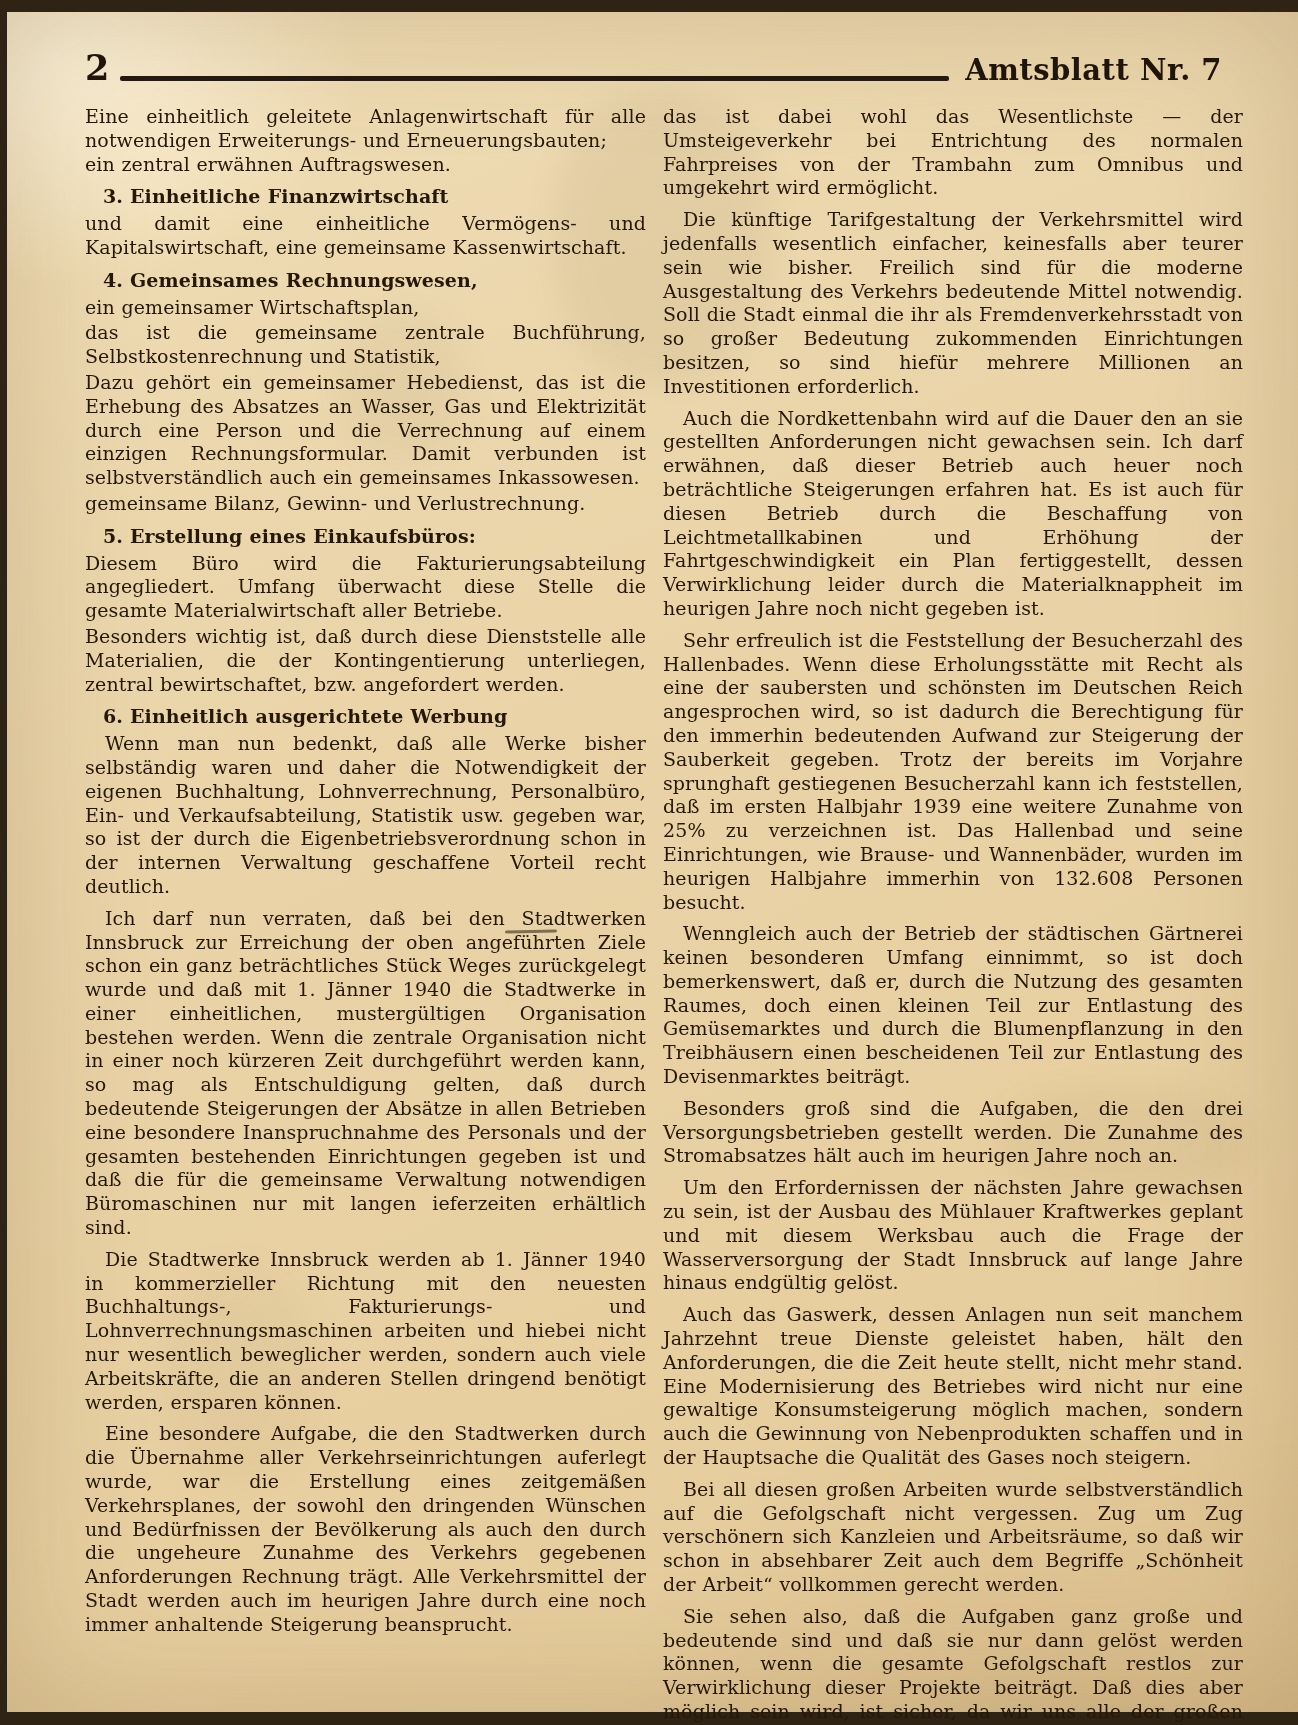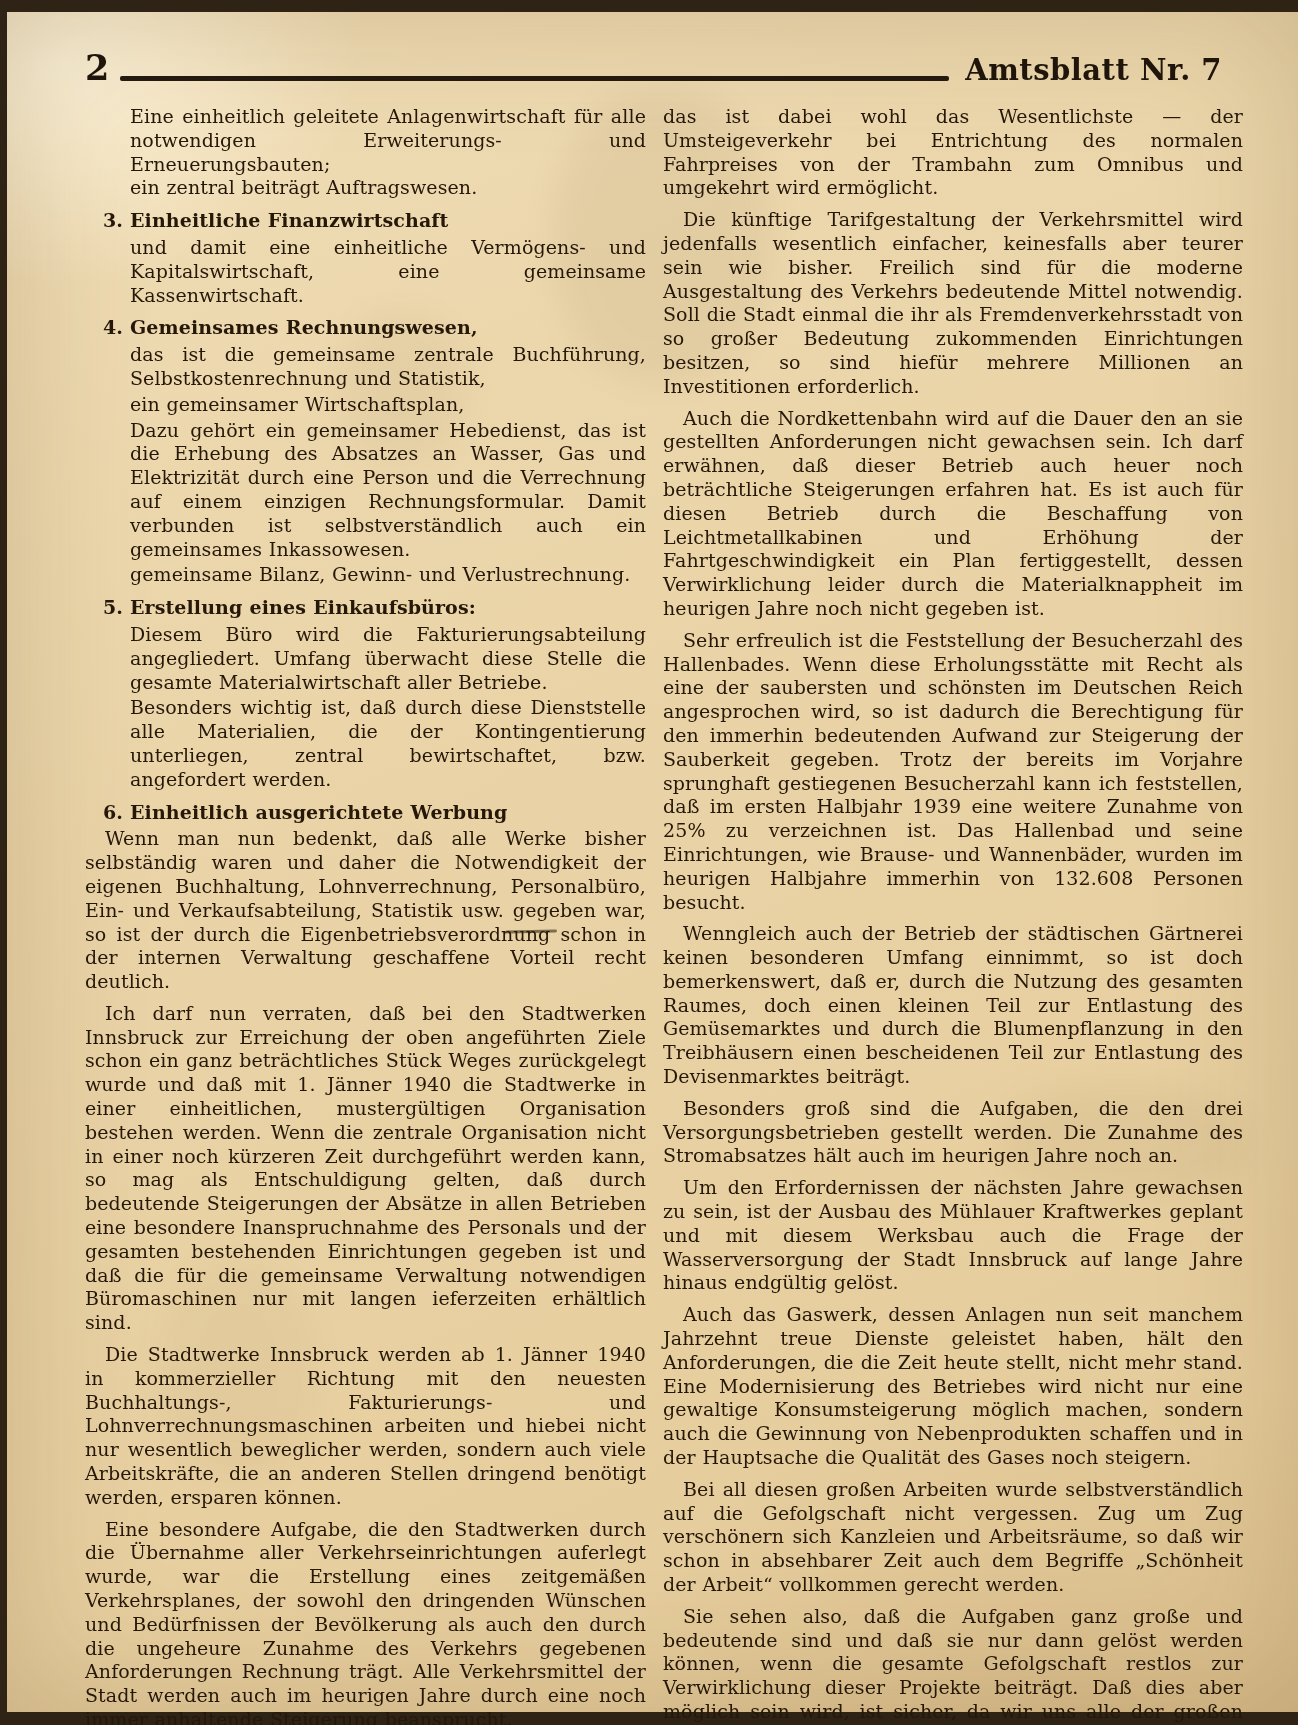--- a/index.html
+++ b/index.html
@@ -33,21 +33,21 @@
     position:relative;display:flex;gap:17px;
     padding:20px 55px 0 78px;
   }
   .col{
     font-size:19px;line-height:23.8px;text-align:justify;
     color:#261808;letter-spacing:.1px;word-spacing:.5px;
   }
   .col.left{width:561px;flex:none;}
   .col.right{width:580px;flex:none;}
   p{margin:0;}
-  .lead,.item-body{margin-left:45px;}
+  .lead,.item-body{}
   .item-body + .item-body{margin-top:2px;}
   .item{margin-top:9px;}
   .item-head{display:flex;font-weight:bold;margin:0 0 3px 18px;text-align:left;}
   .num{width:27px;flex:none;}
   .para{text-indent:20px;margin-top:8px;}
   .para.first-left{margin-top:1px;}
   .para.noindent{text-indent:0;margin-top:0;}
 </style>
 </head>
 <body>
@@ -61,37 +61,37 @@
   <header class="pg-header">
     <span class="pagenum">2</span>
     <span class="hrule"></span>
     <span class="issue">Amtsblatt Nr. 7</span>
   </header>
 
   <main class="columns">
 
     <section class="col left">
       <p class="lead">Eine einheitlich geleitete Anlagenwirtschaft für alle notwendigen Erweiterungs- und Erneuerungsbauten;</p>
-      <p class="lead">ein zentral beiträgt Auftragswesen.</p>
+      <p class="lead">ein zentral erwähnen Auftragswesen.</p>
 
       <div class="item">
         <div class="item-head">
           <span class="num">3.</span>
           <span>Einheitliche Finanzwirtschaft</span>
         </div>
         <p class="item-body">und damit eine einheitliche Vermögens- und Kapitalswirtschaft, eine gemeinsame Kassenwirtschaft.</p>
       </div>
 
       <div class="item">
         <div class="item-head">
           <span class="num">4.</span>
           <span>Gemeinsames Rechnungswesen,</span>
         </div>
+        <p class="item-body">ein gemeinsamer Wirtschaftsplan,</p>
         <p class="item-body">das ist die gemeinsame zentrale Buchführung, Selbstkostenrechnung und Statistik,</p>
-        <p class="item-body">ein gemeinsamer Wirtschaftsplan,</p>
         <p class="item-body">Dazu gehört ein gemeinsamer Hebedienst, das ist die Erhebung des Absatzes an Wasser, Gas und Elektrizität durch eine Person und die Verrechnung auf einem einzigen Rechnungsformular. Damit verbunden ist selbstverständlich auch ein gemeinsames Inkassowesen.</p>
         <p class="item-body">gemeinsame Bilanz, Gewinn- und Verlustrechnung.</p>
       </div>
 
       <div class="item">
         <div class="item-head">
           <span class="num">5.</span>
           <span>Erstellung eines Einkaufsbüros:</span>
         </div>
         <p class="item-body">Diesem Büro wird die Fakturierungsabteilung angegliedert. Umfang überwacht diese Stelle die gesamte Materialwirtschaft aller Betriebe.</p>

